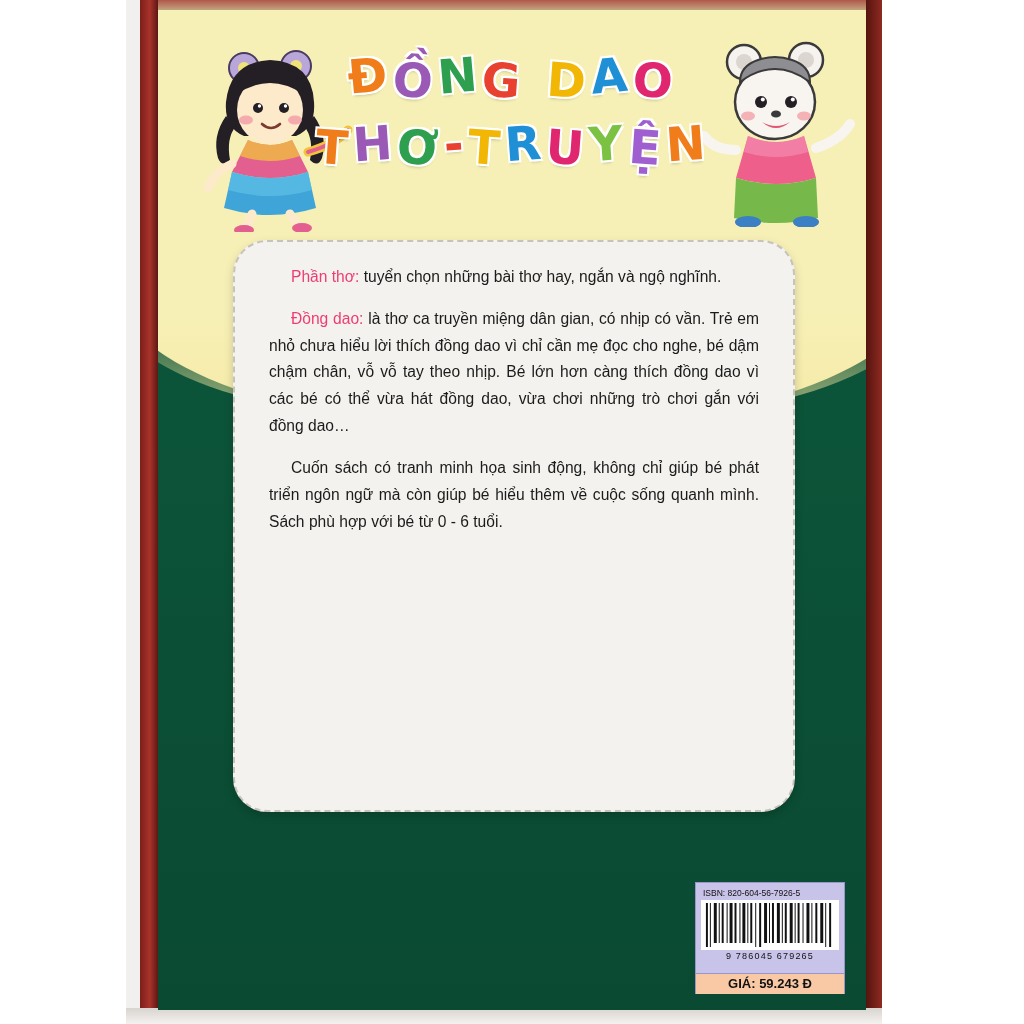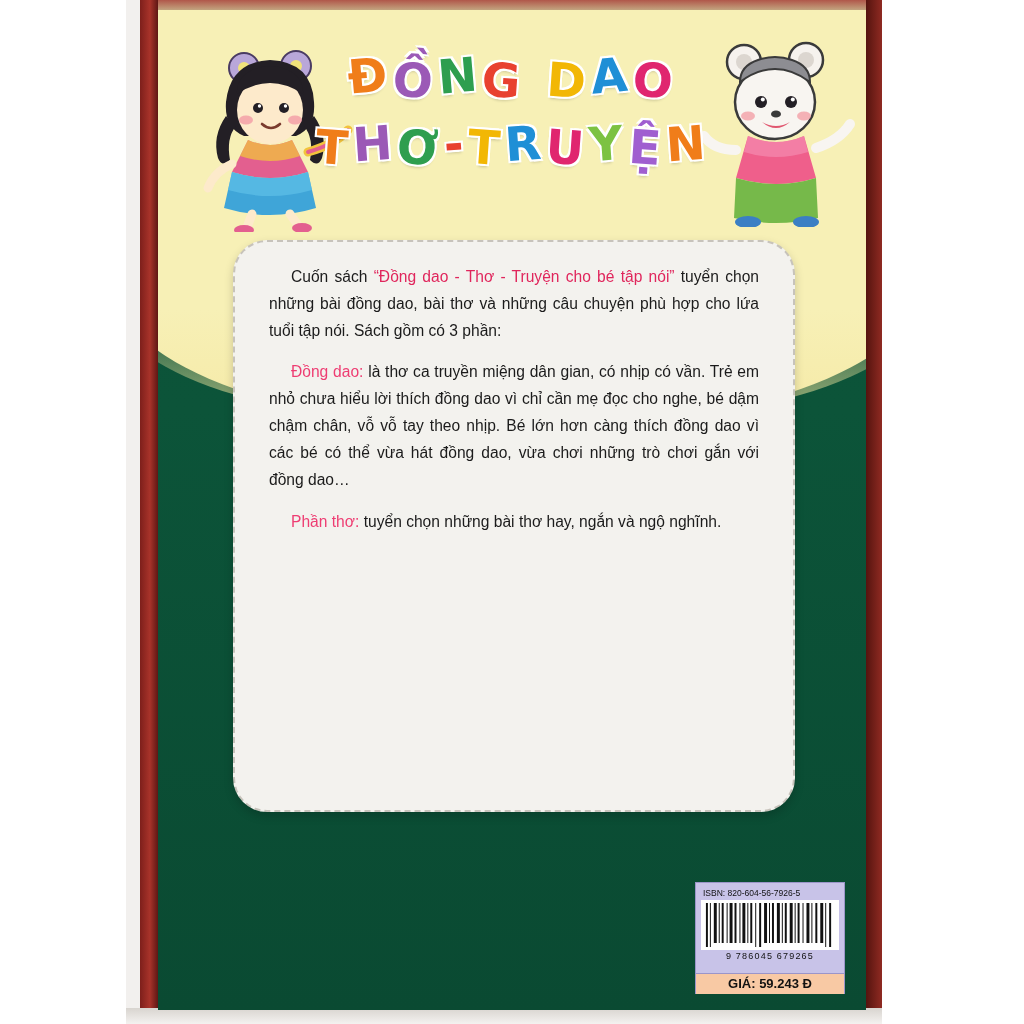--- a/index.html
+++ b/index.html
@@ -304,28 +304,26 @@
       <ellipse cx="108" cy="190" rx="13" ry="6" fill="#3b7fc4"></ellipse>
     </svg>
 
     <div class="title-area">
       <div class="title-line1"><span style="color: rgb(240, 125, 26);">Đ</span><span style="color: rgb(155, 89, 182);">Ồ</span><span style="color: rgb(46, 158, 79);">N</span><span style="color: rgb(232, 65, 47);">G</span><span>&nbsp;</span><span style="color: rgb(242, 183, 5);">D</span><span style="color: rgb(31, 143, 214);">A</span><span style="color: rgb(224, 38, 111);">O</span></div>
       <div class="title-line2"><span style="color: rgb(240, 125, 26);">T</span><span style="color: rgb(155, 89, 182);">H</span><span style="color: rgb(46, 158, 79);">Ơ</span><span style="color: rgb(232, 65, 47);">-</span><span style="color: rgb(242, 183, 5);">T</span><span style="color: rgb(31, 143, 214);">R</span><span style="color: rgb(224, 38, 111);">U</span><span style="color: rgb(124, 194, 66);">Y</span><span style="color: rgb(160, 95, 208);">Ệ</span><span style="color: rgb(240, 125, 26);">N</span></div>
     </div>
 
     <div class="panel">
       <p>
-        <span>Cuốn sách </span><span class="hl-red">“Đồng dao - Thơ - Truyện cho bé tập nói”</span><span> tuyển chọn những bài đồng dao, bài thơ và những câu chuyện phù hợp cho lứa tuổi tập nói. Sách gồm có 3 phần:</span>
+        <span class="lead-red">Phần thơ:</span><span> tuyển chọn những bài thơ hay, ngắn và ngộ nghĩnh.</span>
       </p>
       <p>
         <span class="lead-red">Đồng dao:</span><span> là thơ ca truyền miệng dân gian, có nhịp có vần. Trẻ em nhỏ chưa hiểu lời thích đồng dao vì chỉ cần mẹ đọc cho nghe, bé dậm chậm chân, vỗ vỗ tay theo nhịp. Bé lớn hơn càng thích đồng dao vì các bé có thể vừa hát đồng dao, vừa chơi những trò chơi gắn với đồng dao…</span>
       </p>
-      <p>
-        <span class="lead-red">Phần thơ:</span><span> tuyển chọn những bài thơ hay, ngắn và ngộ nghĩnh.</span>
-      </p>
+      <p>Cuốn sách có tranh minh họa sinh động, không chỉ giúp bé phát triển ngôn ngữ mà còn giúp bé hiểu thêm về cuộc sống quanh mình. Sách phù hợp với  bé từ  0 - 6 tuổi.</p>
     </div>
 
     <div class="barcode-box">
       <div class="isbn-text">ISBN: 820-604-56-7926-5</div>
       <svg class="bars" viewBox="0 0 140 50" preserveAspectRatio="none">
         <rect x="0" y="0" width="140" height="50" fill="#ffffff"></rect>
         <g fill="#111111">
           <rect x="5" y="3" width="2" height="44"></rect>
             <rect x="9" y="3" width="1" height="44"></rect>
           <rect x="13" y="3" width="3" height="40"></rect>

